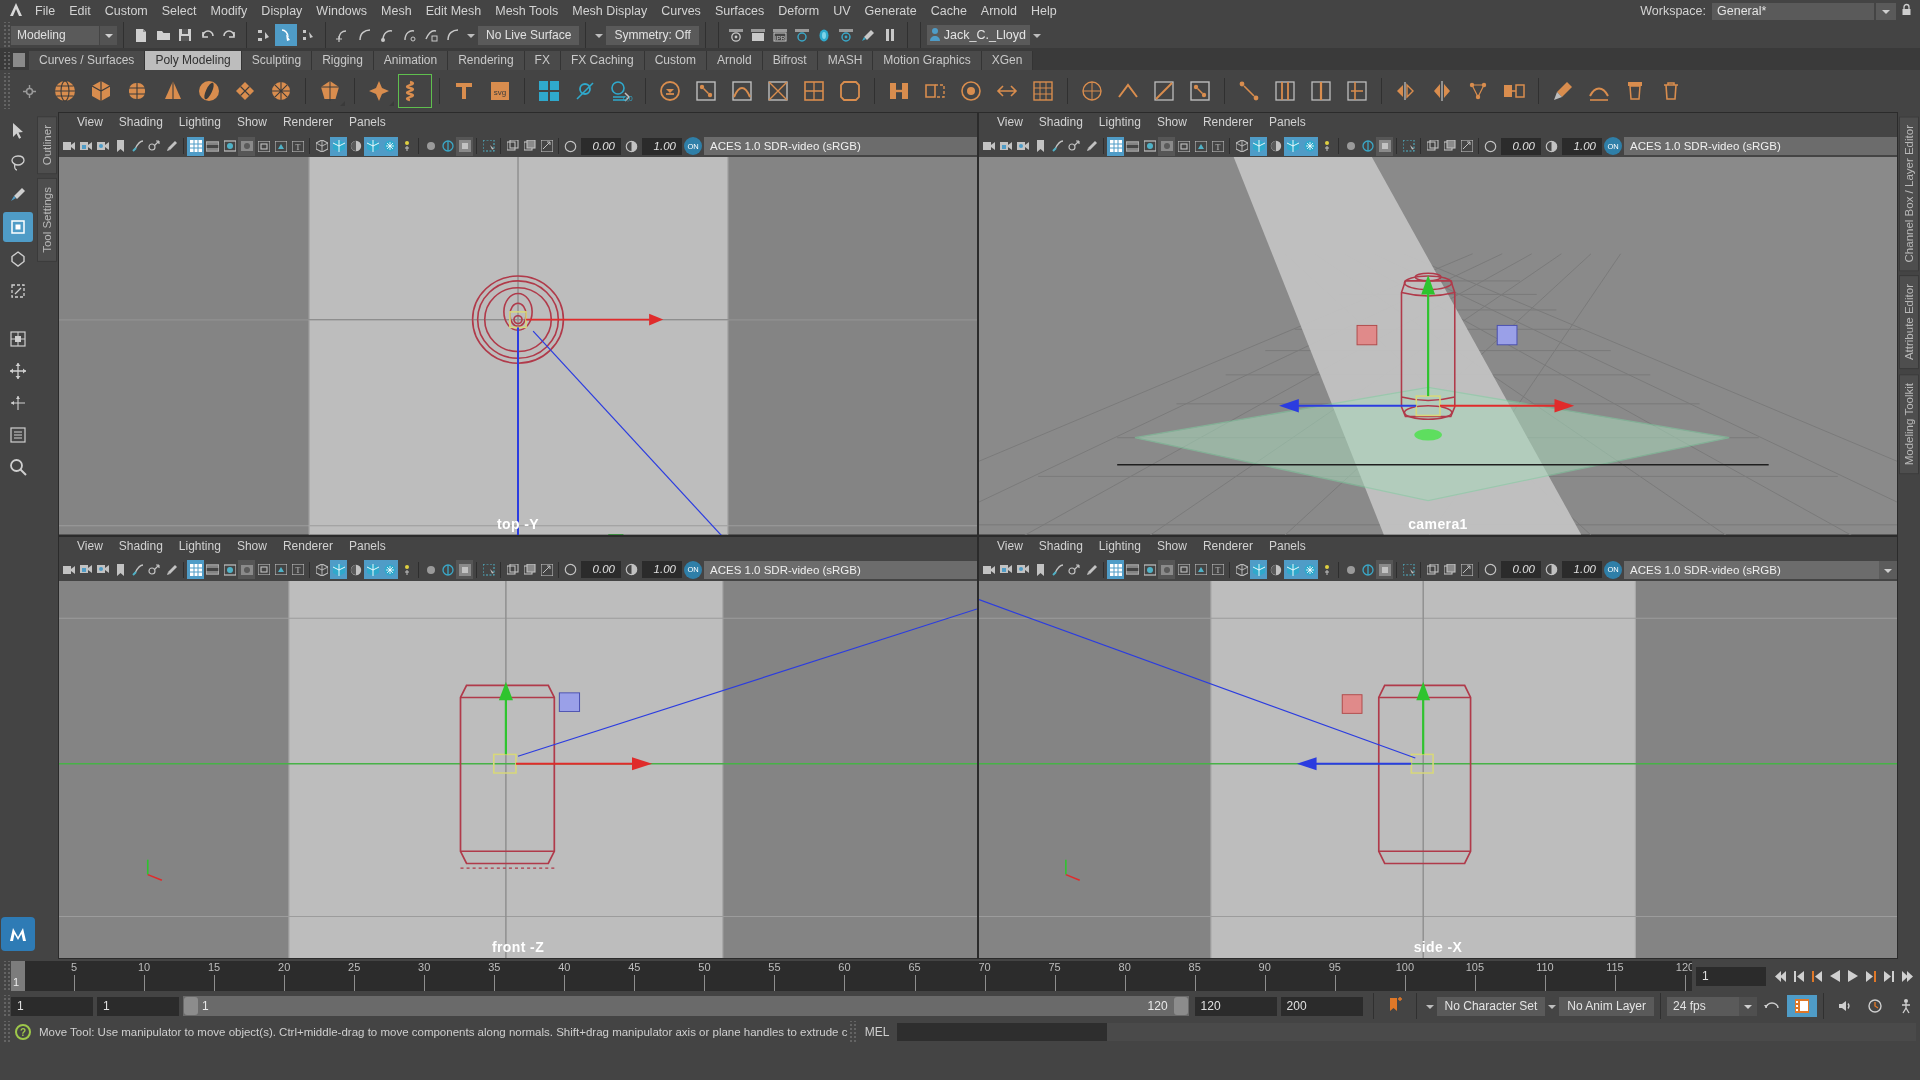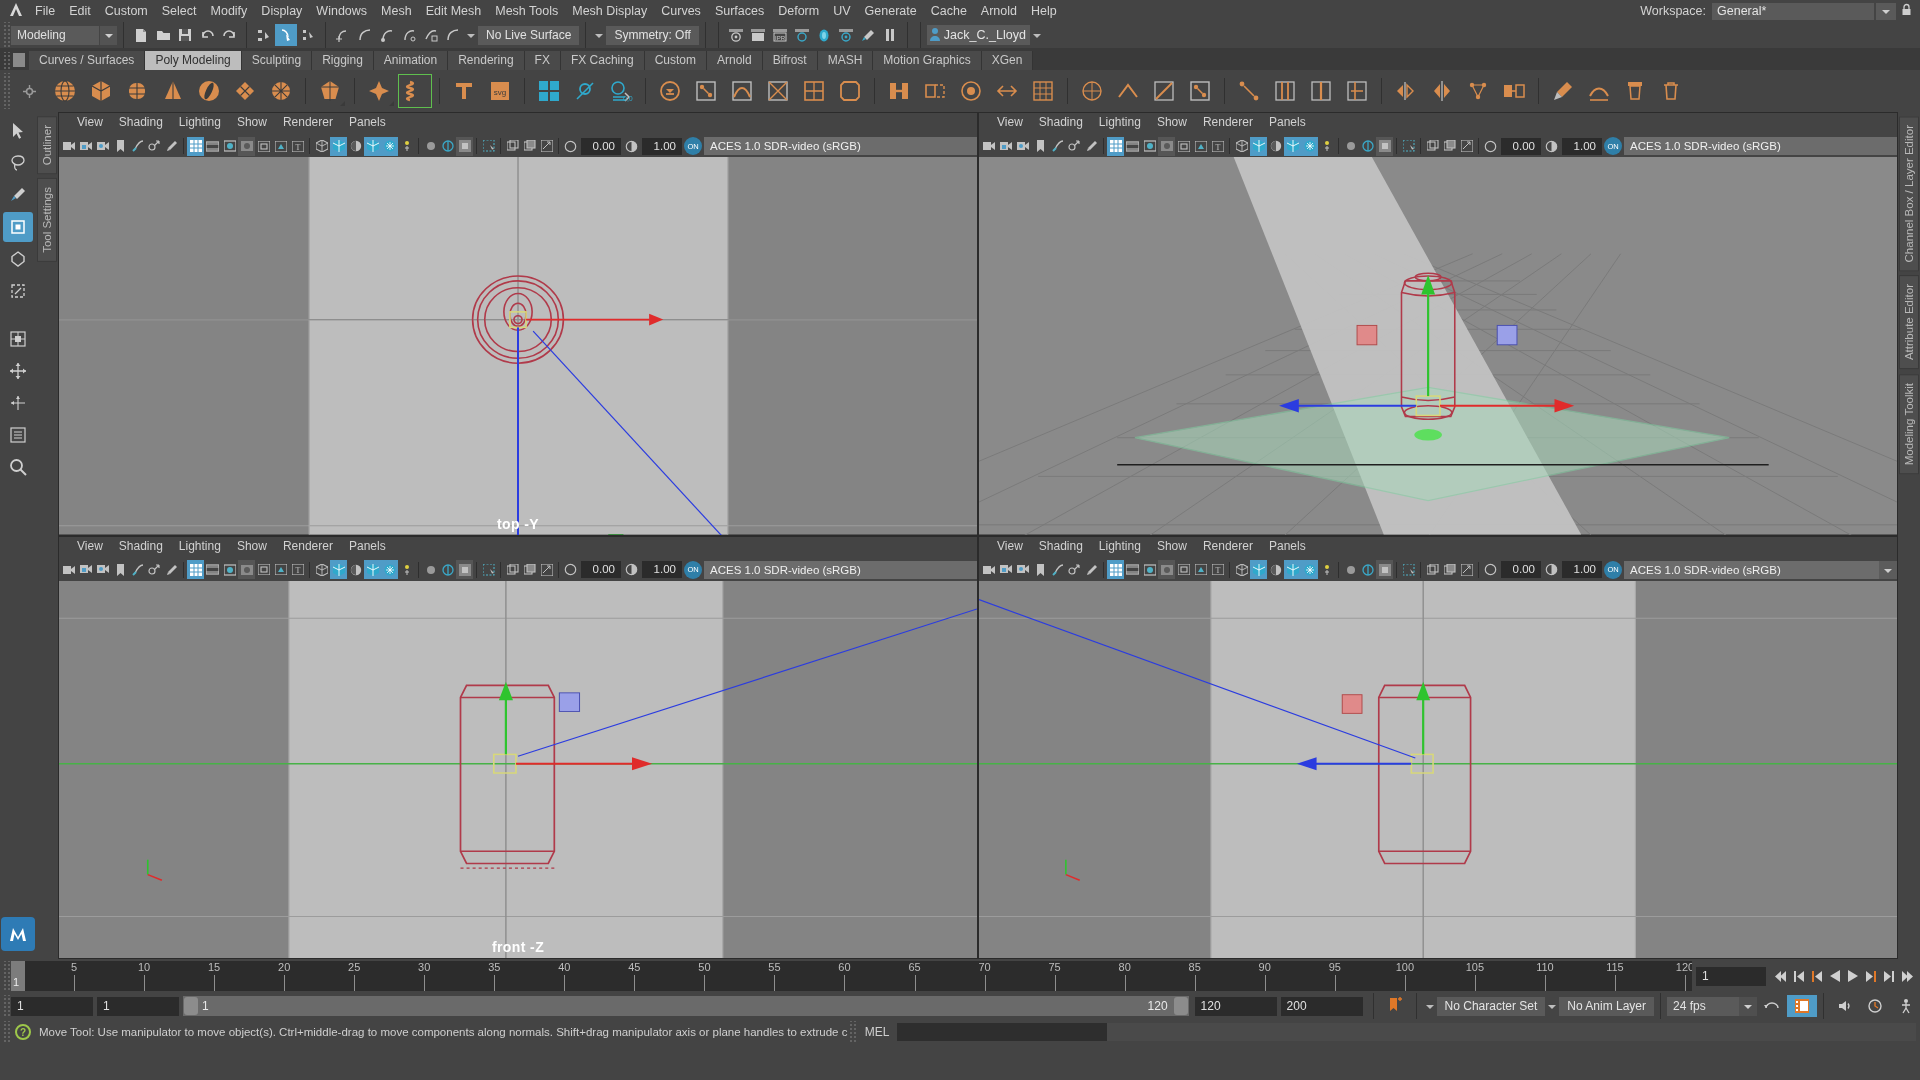--- a/index.html
+++ b/index.html
@@ -69,21 +69,21 @@
   .vprow{ display:flex; flex:1; min-height:0; }
   .vpanel{ flex:1; display:flex; flex-direction:column; min-width:0; border:1px solid #2b2b2b; position:relative; }
 
   .vmenu{ height:22px; background:#444; display:flex; align-items:flex-start; padding-left:10px; flex:none; }
   .vmenu .vm{ padding:2px 8px; font-size:12px; color:#d2d2d2; }
   .vtool{ height:22px; background:#444; display:flex; align-items:center; padding-left:2px; flex:none; overflow:hidden; }
   .vbtn{ width:17px; height:19px; flex:none; display:flex; align-items:center; justify-content:center; color:#c2c2c2; }
   .vbtn.on{ background:#4f9cc7; }
   .vbtn.onDark{ background:#565656; }
   .vnum{ height:17px; background:#2b2b2b; color:#e0e0e0; font-size:11.5px; line-height:17px;
-    padding:0 6px; min-width:40px; text-align:right; margin:0 2px; }
+    padding:0 6px; min-width:40px; text-align:right; margin:0 2px;font-style:italic; }
   .acesbox{ height:18px; background:#6c6c6c; color:#efefef; font-size:11.5px; line-height:18px; padding:0 6px;
     overflow:hidden; white-space:nowrap; flex:1; min-width:0; }
   .onbadge{ width:18px; height:18px; border-radius:50%; background:#2f7fa8; color:#fff; font-size:7.5px;
     display:flex; align-items:center; justify-content:center; flex:none; margin-right:2px; }
 
   .vview{ flex:1; position:relative; overflow:hidden; }
   .vlabel{ position:absolute; bottom:3px; left:0; right:0; text-align:center;
     font-size:14px; font-weight:bold; color:#ffffff; letter-spacing:.4px; pointer-events:none; }
 
   
@@ -1213,20 +1213,21 @@
             <ellipse cx="455" cy="287" rx="14" ry="6" fill="#4fe04f" opacity="0.85"></ellipse>
             <rect x="383" y="174" width="20" height="20" fill="#e08a8a" stroke="#b04a4a"></rect>
             <rect x="525" y="174" width="20" height="20" fill="#9aa0e8" stroke="#4a50b0"></rect>
 
             <g transform="translate(30,480)">
               <line x1="0" y1="0" x2="16" y2="7" stroke="#e02b2b" stroke-width="1.6"></line>
               <line x1="0" y1="0" x2="0" y2="-16" stroke="#2ec42e" stroke-width="1.6"></line>
               <line x1="0" y1="0" x2="-12" y2="8" stroke="#2b3ce0" stroke-width="1.6"></line>
             </g>
           </svg>
+          <div class="vlabel">camera1</div>
         </div>
       </div>
     </div>
 
     <div class="vprow">
 
       <div class="vpanel">
         <div class="vmenu">
           <div class="vm">View</div>
           <div class="vm">Shading</div>
@@ -1682,20 +1683,21 @@
             <path d="M443 128 L450 108 L457 128 Z" fill="#2ec42e"></path>
             <line x1="438" y1="196" x2="330" y2="196" stroke="#2b3ce0" stroke-width="2.2"></line>
             <path d="M342 189 L322 196 L342 203 Z" fill="#2b3ce0"></path>
             <rect x="368" y="122" width="20" height="20" fill="#e08a8a" stroke="#b04a4a"></rect>
             <line x1="0" y1="20" x2="442" y2="190" stroke="#2b3ce0" stroke-width="1.2"></line>
             <g transform="translate(88,315)">
               <line x1="0" y1="0" x2="0" y2="-16" stroke="#2ec42e" stroke-width="1.6"></line>
               <line x1="0" y1="0" x2="14" y2="6" stroke="#e02b2b" stroke-width="1.6"></line>
             </g>
           </svg>
+          <div class="vlabel">side -X</div>
         </div>
       </div>
     </div>
   </div>
 
   <div class="vtabcol" id="right-vtabs">
       <div class="vtab">Channel Box / Layer Editor</div>
       <div class="vtab">Attribute Editor</div>
       <div class="vtab">Modeling Toolkit</div>
     </div>

